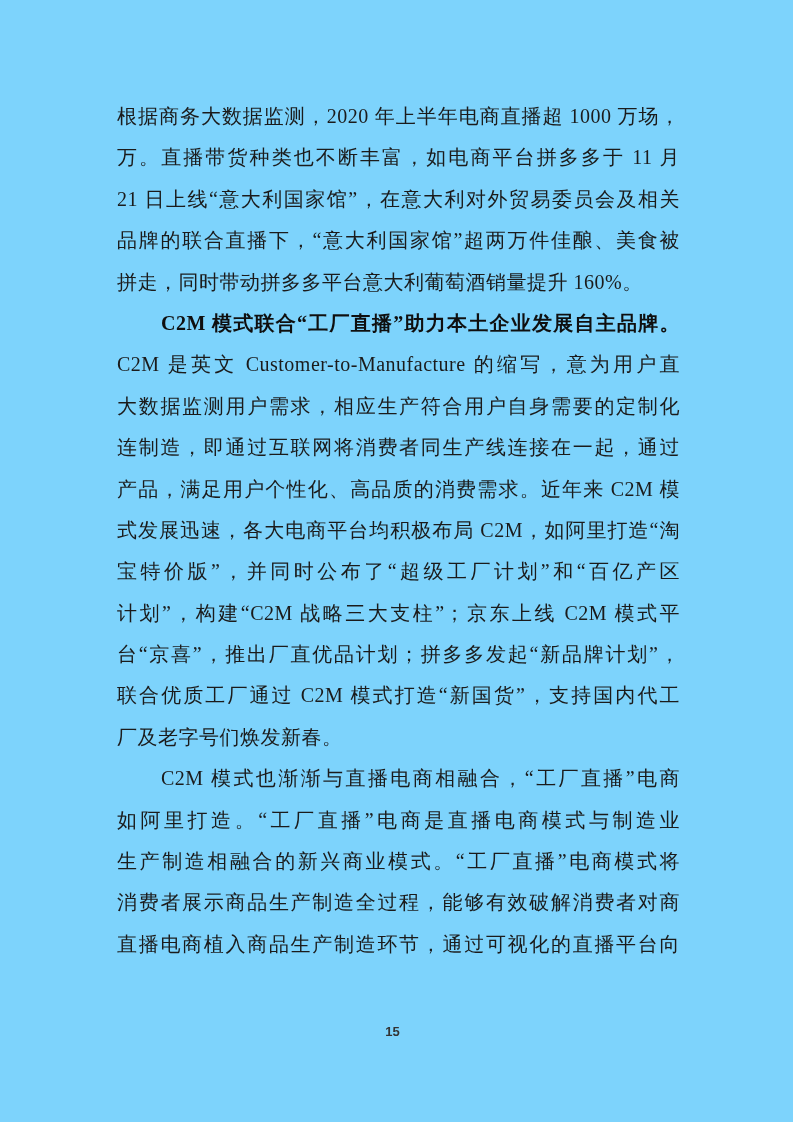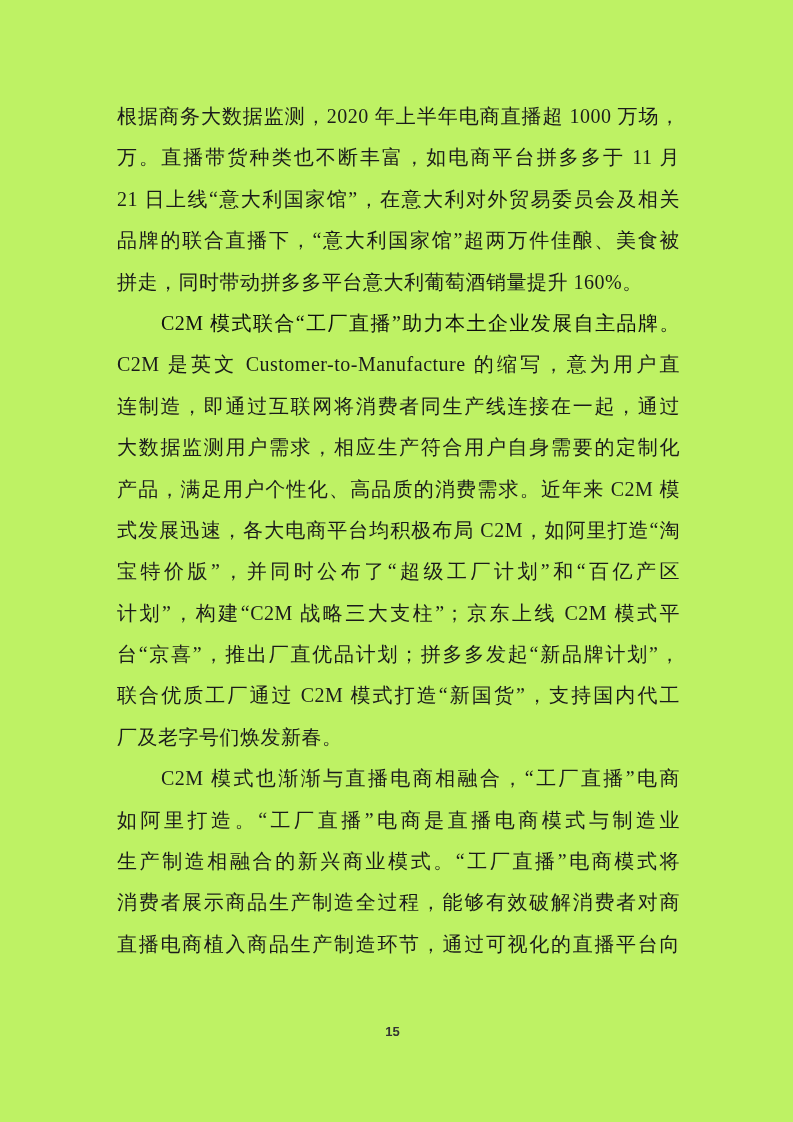--- a/index.html
+++ b/index.html
@@ -5,21 +5,21 @@
   html, body {
     margin: 0;
     padding: 0;
     background: #e9e9e9;
   }
   .page {
     position: relative;
     width: 793px;
     height: 1122px;
     margin: 0 auto;
-    background: #bef264;
+    background: #7dd3fc;
     color: #1b1b1b;
     font-family: "Liberation Serif", "DejaVu Serif", serif;
     overflow: hidden;
   }
   .text-block {
     position: absolute;
     left: 117px;
     top: 96px;
     width: 563px;
   }
@@ -34,21 +34,21 @@
     color: #1b1b1b;
   }
   .line.nojust {
     text-align: right;
     text-align-last: left;
   }
   .line.indent {
     padding-left: 44px;
   }
   .line.bold {
-    font-weight: normal;
+    font-weight: bold;
     color: #0f0f0f;
   }
   .page-number {
     position: absolute;
     left: 0;
     right: 8px;
     top: 1024px;
     text-align: center;
     font-family: "Liberation Sans", "DejaVu Sans", sans-serif;
     font-size: 13px;
@@ -61,22 +61,22 @@
 
 <div class="page">
   <div class="text-block" id="text-block">
       <div class="line">根据商务大数据监测，2020 年上半年电商直播超 1000 万场，</div>
       <div class="line">万。直播带货种类也不断丰富，如电商平台拼多多于 11 月</div>
       <div class="line">21 日上线“意大利国家馆”，在意大利对外贸易委员会及相关</div>
       <div class="line">品牌的联合直播下，“意大利国家馆”超两万件佳酿、美食被</div>
       <div class="line nojust">拼走，同时带动拼多多平台意大利葡萄酒销量提升 160%。</div>
       <div class="line bold indent">C2M 模式联合“工厂直播”助力本土企业发展自主品牌。</div>
       <div class="line">C2M 是英文 Customer-to-Manufacture 的缩写，意为用户直</div>
+      <div class="line">大数据监测用户需求，相应生产符合用户自身需要的定制化</div>
       <div class="line">连制造，即通过互联网将消费者同生产线连接在一起，通过</div>
-      <div class="line">大数据监测用户需求，相应生产符合用户自身需要的定制化</div>
       <div class="line">产品，满足用户个性化、高品质的消费需求。近年来 C2M 模</div>
       <div class="line">式发展迅速，各大电商平台均积极布局 C2M，如阿里打造“淘</div>
       <div class="line">宝特价版”，并同时公布了“超级工厂计划”和“百亿产区</div>
       <div class="line">计划”，构建“C2M 战略三大支柱”；京东上线 C2M 模式平</div>
       <div class="line">台“京喜”，推出厂直优品计划；拼多多发起“新品牌计划”，</div>
       <div class="line">联合优质工厂通过 C2M 模式打造“新国货”，支持国内代工</div>
       <div class="line nojust">厂及老字号们焕发新春。</div>
       <div class="line indent">C2M 模式也渐渐与直播电商相融合，“工厂直播”电商</div>
       <div class="line">如阿里打造。“工厂直播”电商是直播电商模式与制造业</div>
       <div class="line">生产制造相融合的新兴商业模式。“工厂直播”电商模式将</div>

